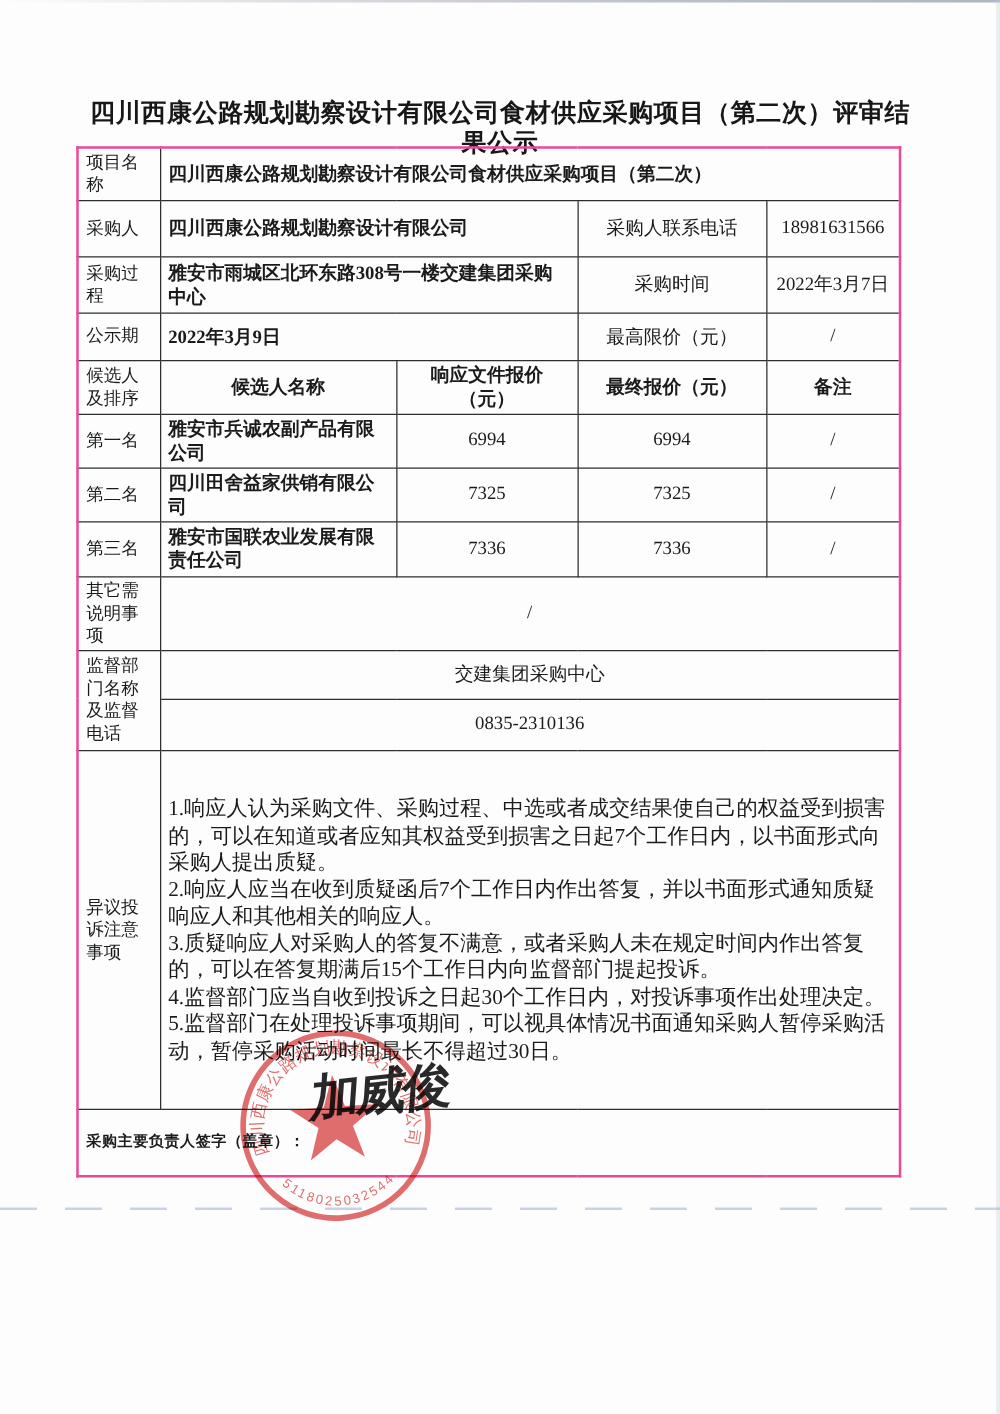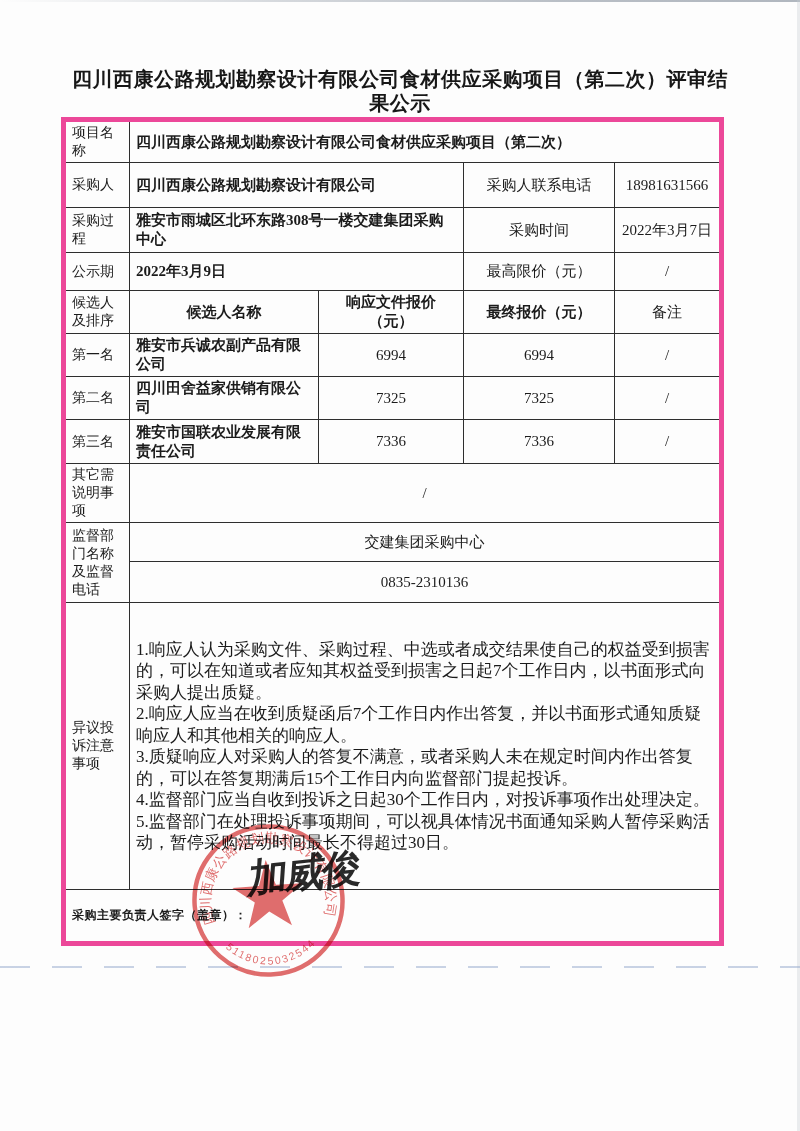--- a/index.html
+++ b/index.html
@@ -11,37 +11,37 @@
   
   .scan-top-line{position:absolute;top:0;left:0;width:100%;height:2px;
     background:linear-gradient(90deg,rgba(190,195,202,0) 0%,rgba(180,186,194,.55) 35%,rgba(168,175,184,.8) 70%,rgba(168,175,184,.9) 100%);}
   .scan-blue-line{position:absolute;top:966px;left:0;width:100%;height:2px;z-index:1;
     background:repeating-linear-gradient(90deg,rgba(148,168,204,.5) 0 30px,rgba(148,168,204,0) 30px 52px);}
   .scan-right-edge{position:absolute;top:0;right:0;width:3px;height:100%;background:rgba(198,203,210,.35);}
 
   
   .doc-title{position:absolute;top:63px;left:0;width:100%;text-align:center;z-index:2;}
   .doc-title .inner{
-    max-width:656px;margin:4px auto;
+    max-width:656px;margin:16px auto;
     font-family:"Liberation Sans","DejaVu Sans",sans-serif;
     font-weight:bold;font-size:20px;line-height:24px;letter-spacing:.5px;
     word-break:break-all;color:#171717;
   }
 
   
   table.main{
     position:absolute;left:61px;top:117px;z-index:2;
     border-collapse:collapse;table-layout:fixed;width:659px;
     font-size:15px;color:#1b1b1b;
   }
   table.main td{
     border:1px solid #2e2e2e;vertical-align:middle;
     word-break:break-all;overflow:hidden;padding:2px 6px;
   }
-  table.main{border:5px solid #ec4899;padding-left:43px;}
+  table.main{border:2px solid #ec4899;padding-left:43px;}
   td.lbl{font-size:14px;padding:2px 4px;text-align:left;}
   td.lbl-c{font-size:14px;padding:2px 2px;}
   td.ctr{text-align:center;}
   td.lft{text-align:left;padding-left:8px;font-weight:bold;}
   .h42{height:42px}.h45{height:45px}.h38{height:38px}.h44{height:44px}
   .h41{height:41px}.h39{height:39px}.h287{height:287px}.h54{height:54px}
   td.objection-cell{padding:40px 10px 10px 10px;line-height:21.5px;font-size:17px;}
   td.sign-cell{font-size:12px;font-weight:bold;padding-left:7px;letter-spacing:.5px;}
 
   
@@ -98,21 +98,21 @@
     <td class="lbl">公示期</td>
     <td class="lft" colspan="2">2022年3月9日</td>
     <td class="ctr">最高限价（元）</td>
     <td class="ctr">/</td>
   </tr>
   <tr class="h38">
     <td class="lbl">候选人及排序</td>
     <td class="ctr" style="font-weight:bold">候选人名称</td>
     <td class="ctr" style="font-weight:bold">响应文件报价（元）</td>
     <td class="ctr" style="font-weight:bold">最终报价（元）</td>
-    <td class="ctr" style="font-weight:normal">备注</td>
+    <td class="ctr" style="font-weight:bold">备注</td>
   </tr>
   <tr class="h42">
     <td class="lbl">第一名</td>
     <td class="lft" style="padding-left:6px">雅安市兵诚农副产品有限公司</td>
     <td class="ctr">6994</td>
     <td class="ctr">6994</td>
     <td class="ctr">/</td>
   </tr>
   <tr class="h38">
     <td class="lbl">第二名</td>

